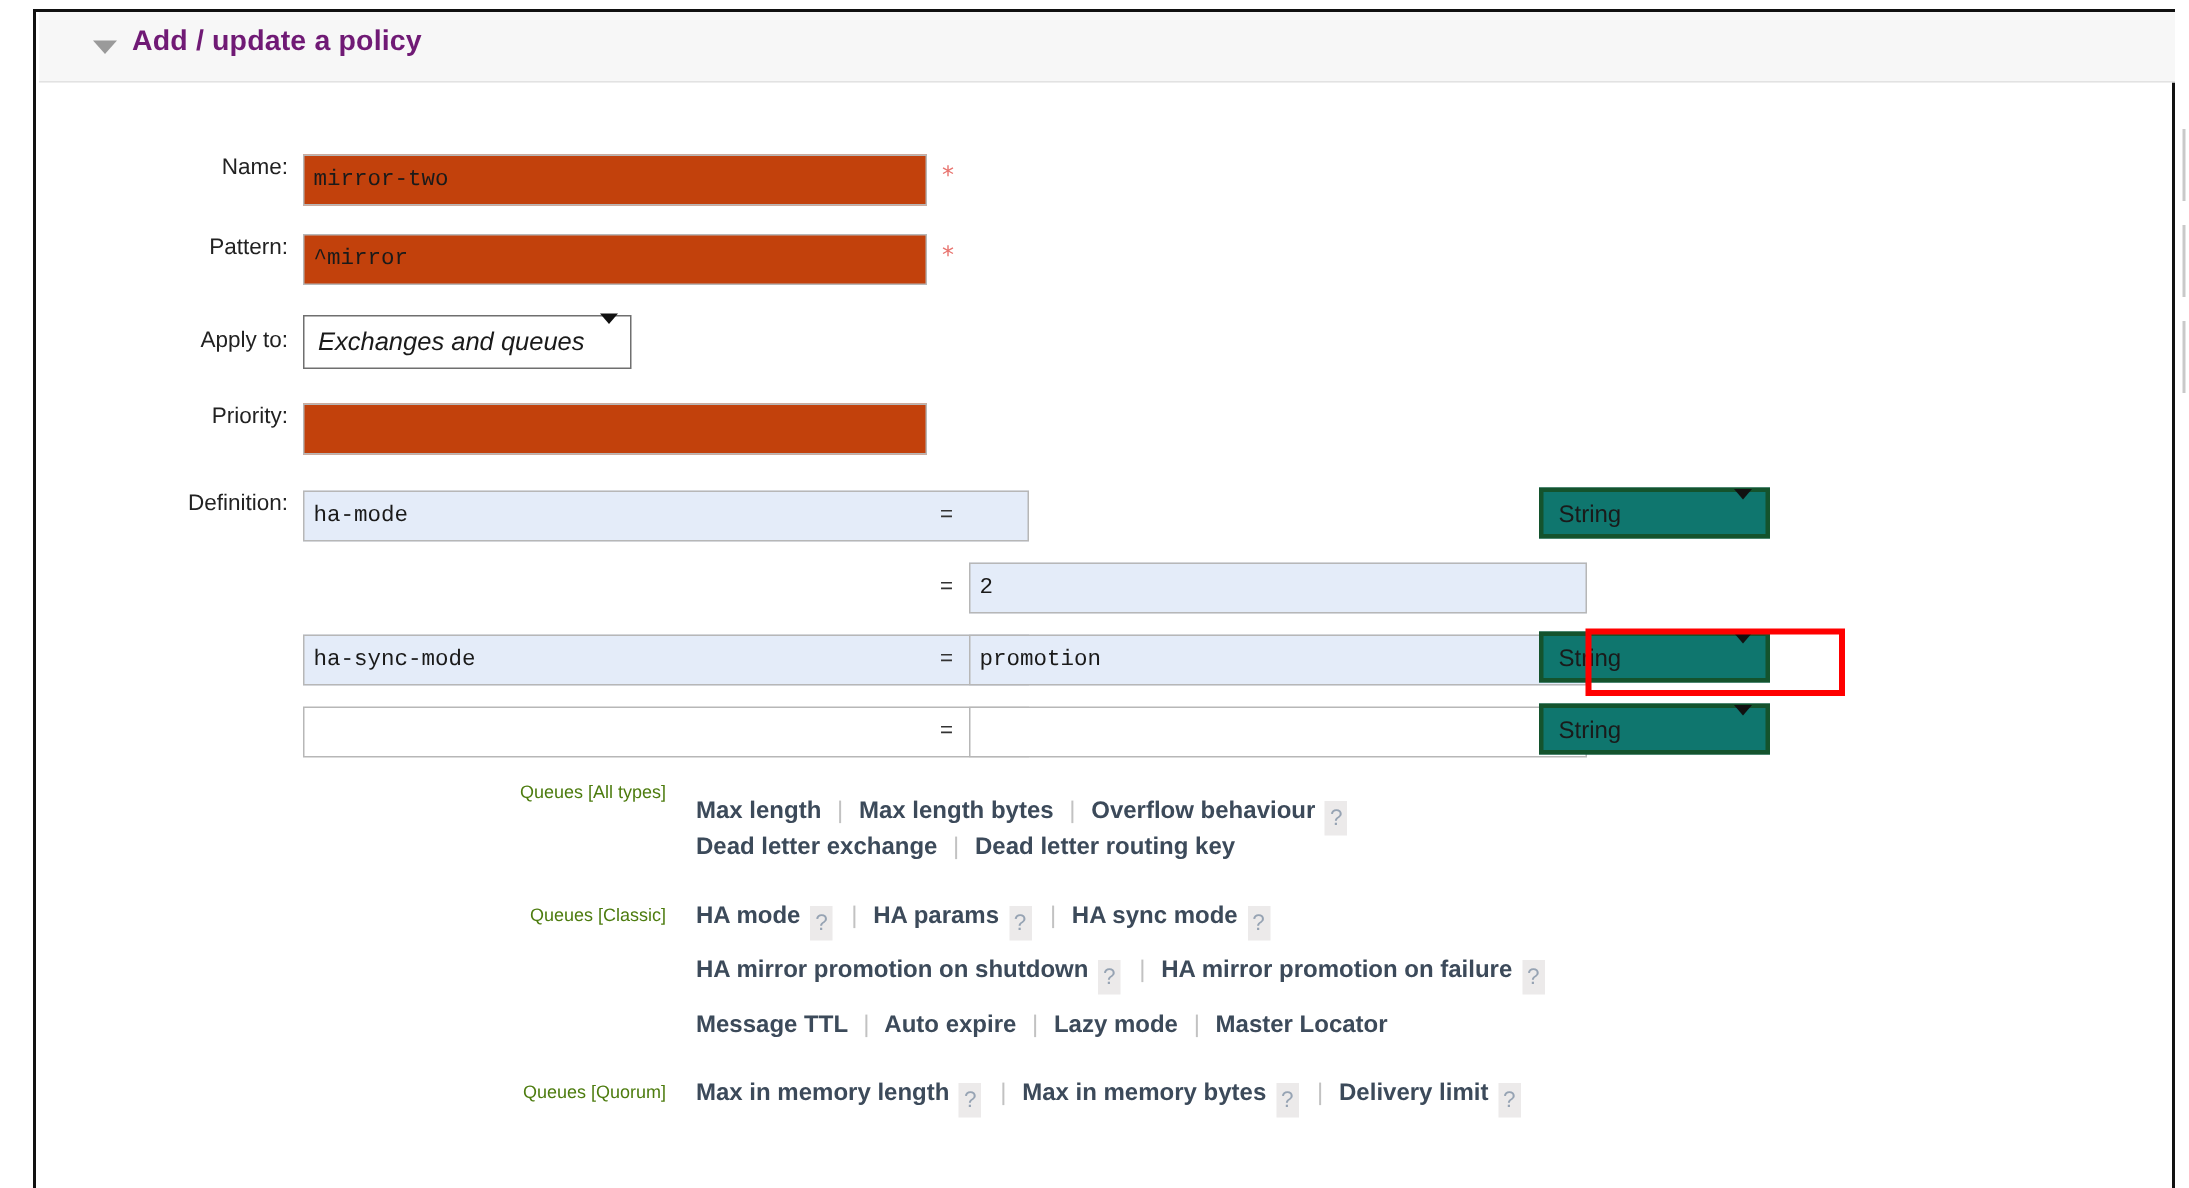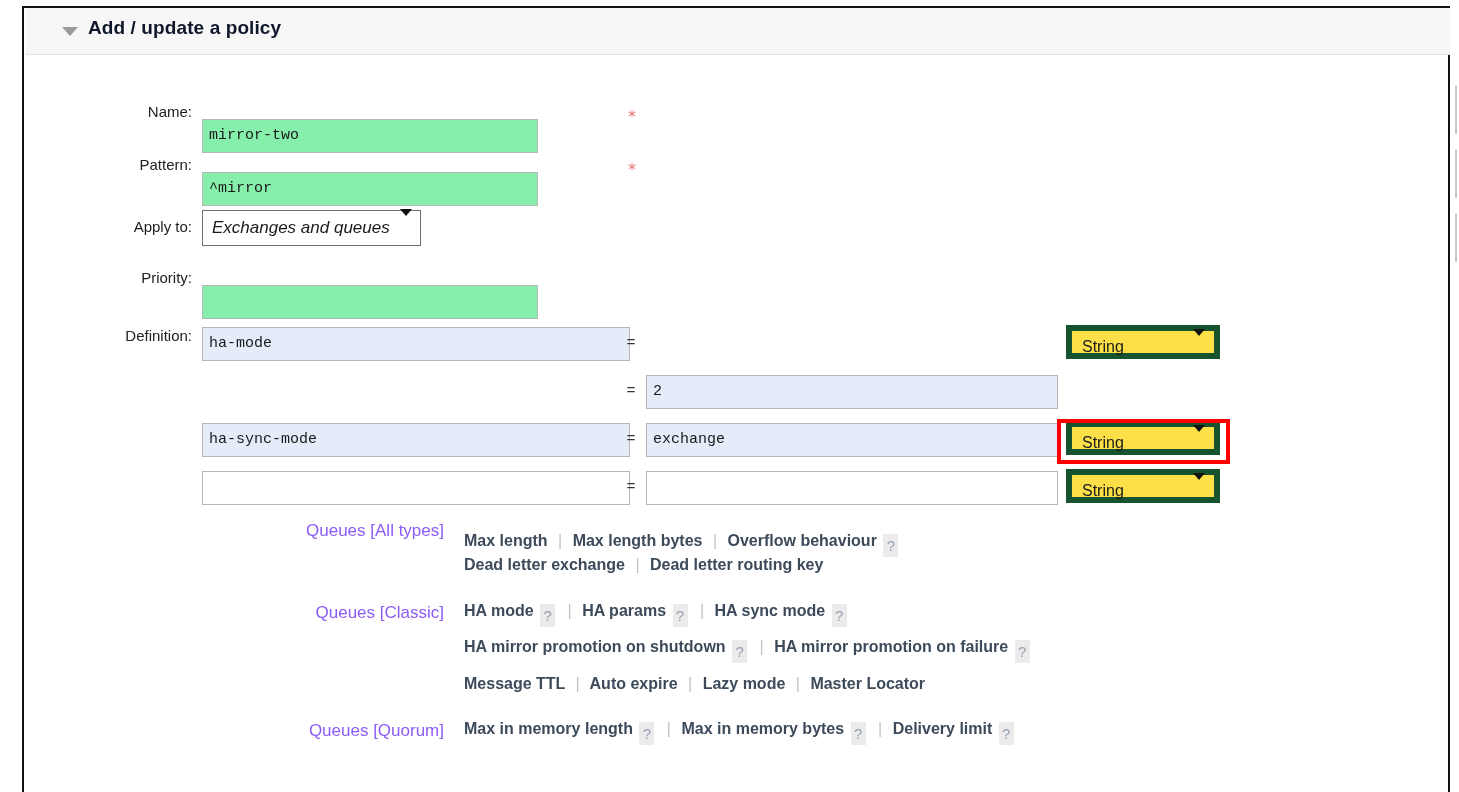--- a/index.html
+++ b/index.html
@@ -68,21 +68,21 @@
     border-left: 8px solid transparent;
     border-right: 8px solid transparent;
     border-top: 9px solid #9a9a9a;
   }
   .section-title {
     position: absolute;
     left: 62px;
     top: 9px;
     font-size: 19px;
     font-weight: bold;
-    color: #0f172a;
+    color: #701a75;
     letter-spacing: 0.1px;
     white-space: nowrap;
   }
 
   
   .form-area {
     position: absolute;
     left: 0;
     top: 47px;
     width: 1426px;
@@ -97,33 +97,32 @@
     left: 0px;
     width: 168px;
     text-align: right;
     font-size: 15px;
     color: #222222;
     white-space: nowrap;
   }
   .txtinput {
     position: absolute;
     left: 178px;
-    width: 336px;
+    width: 416px;
     height: 34px;
     box-sizing: border-box;
     border: 1px solid #b7b7b7;
-    background: #86efac;
+    background: #c2410c;
     font-family: "Liberation Mono", monospace;
     font-size: 15px;
     color: #1a1a1a;
     padding: 0 6px;
     line-height: 32px;
     white-space: nowrap;
     overflow: hidden;
-    margin-top: 16px;
   }
   .req-star {
     position: absolute;
     left: 604px;
     font-size: 16px;
     color: #e8736e;
     font-family: "DejaVu Sans", sans-serif;
   }
 
   
@@ -149,21 +148,21 @@
     color: #111111;
     font-family: "DejaVu Sans", sans-serif;
     font-weight: bold;
   }
 
   
   .defrow { position: absolute; left: 0; width: 1426px; height: 34px; }
   .defkey {
     position: absolute;
     left: 178px;
-    width: 428px;
+    width: 484px;
     height: 34px;
     box-sizing: border-box;
     border: 1px solid #b7b7b7;
     font-family: "Liberation Mono", monospace;
     font-size: 15px;
     color: #1a1a1a;
     padding: 0 6px;
     line-height: 32px;
     white-space: nowrap;
     overflow: hidden;
@@ -191,26 +190,26 @@
     padding: 0 6px;
     line-height: 32px;
     white-space: nowrap;
     overflow: hidden;
   }
   .filled { background: #e4ecf9; }
   .empty  { background: #ffffff; }
 
   .deftype {
     position: absolute;
-    left: 1042px;
+    left: 1002px;
     width: 154px;
     height: 34px;
     box-sizing: border-box;
-    border: 6px solid #14532d;
-    background: #fde047;
+    border: 3px solid #14532d;
+    background: #0f766e;
     font-size: 16px;
     color: #1a1a1a;
     padding: 0 26px 0 10px;
     line-height: 32px;
     white-space: nowrap;
   }
   .deftype .chev {
     position: absolute;
     right: 9px;
     top: 0;
@@ -230,22 +229,22 @@
     border: 4px solid #ff0000;
     pointer-events: none;
   }
 
   
   .grp-label {
     position: absolute;
     left: 0px;
     width: 420px;
     text-align: right;
-    font-size: 17px;
-    color: #8b5cf6;
+    font-size: 12px;
+    color: #4d7c0f;
     white-space: nowrap;
   }
   .shortcut-line {
     position: absolute;
     left: 440px;
     font-size: 16px;
     font-weight: bold;
     color: #3c4a5a;
     white-space: nowrap;
   }
@@ -337,21 +336,21 @@
       </div>
 
       <div class="defrow" style="top:320px;">
         <div class="defeq">=</div>
         <div class="defval filled">2</div>
       </div>
 
       <div class="defrow" style="top:368px;">
         <div class="defkey filled">ha-sync-mode</div>
         <div class="defeq">=</div>
-        <div class="defval filled">exchange</div>
+        <div class="defval filled">promotion</div>
         <div class="deftype" style="top:-2px;">
           <span>String</span>
           <span class="chev" style="display: block;">
               <span style="position: absolute; right: 0px; top: 50%; margin-top: -2px; width: 0px; height: 0px; border-left: 6px solid transparent; border-right: 6px solid transparent; border-top: 7px solid rgb(17, 17, 17);"></span>
             </span>
         </div>
       </div>
 
       <div class="defrow" style="top:416px;">
         <div class="defkey empty"></div>

